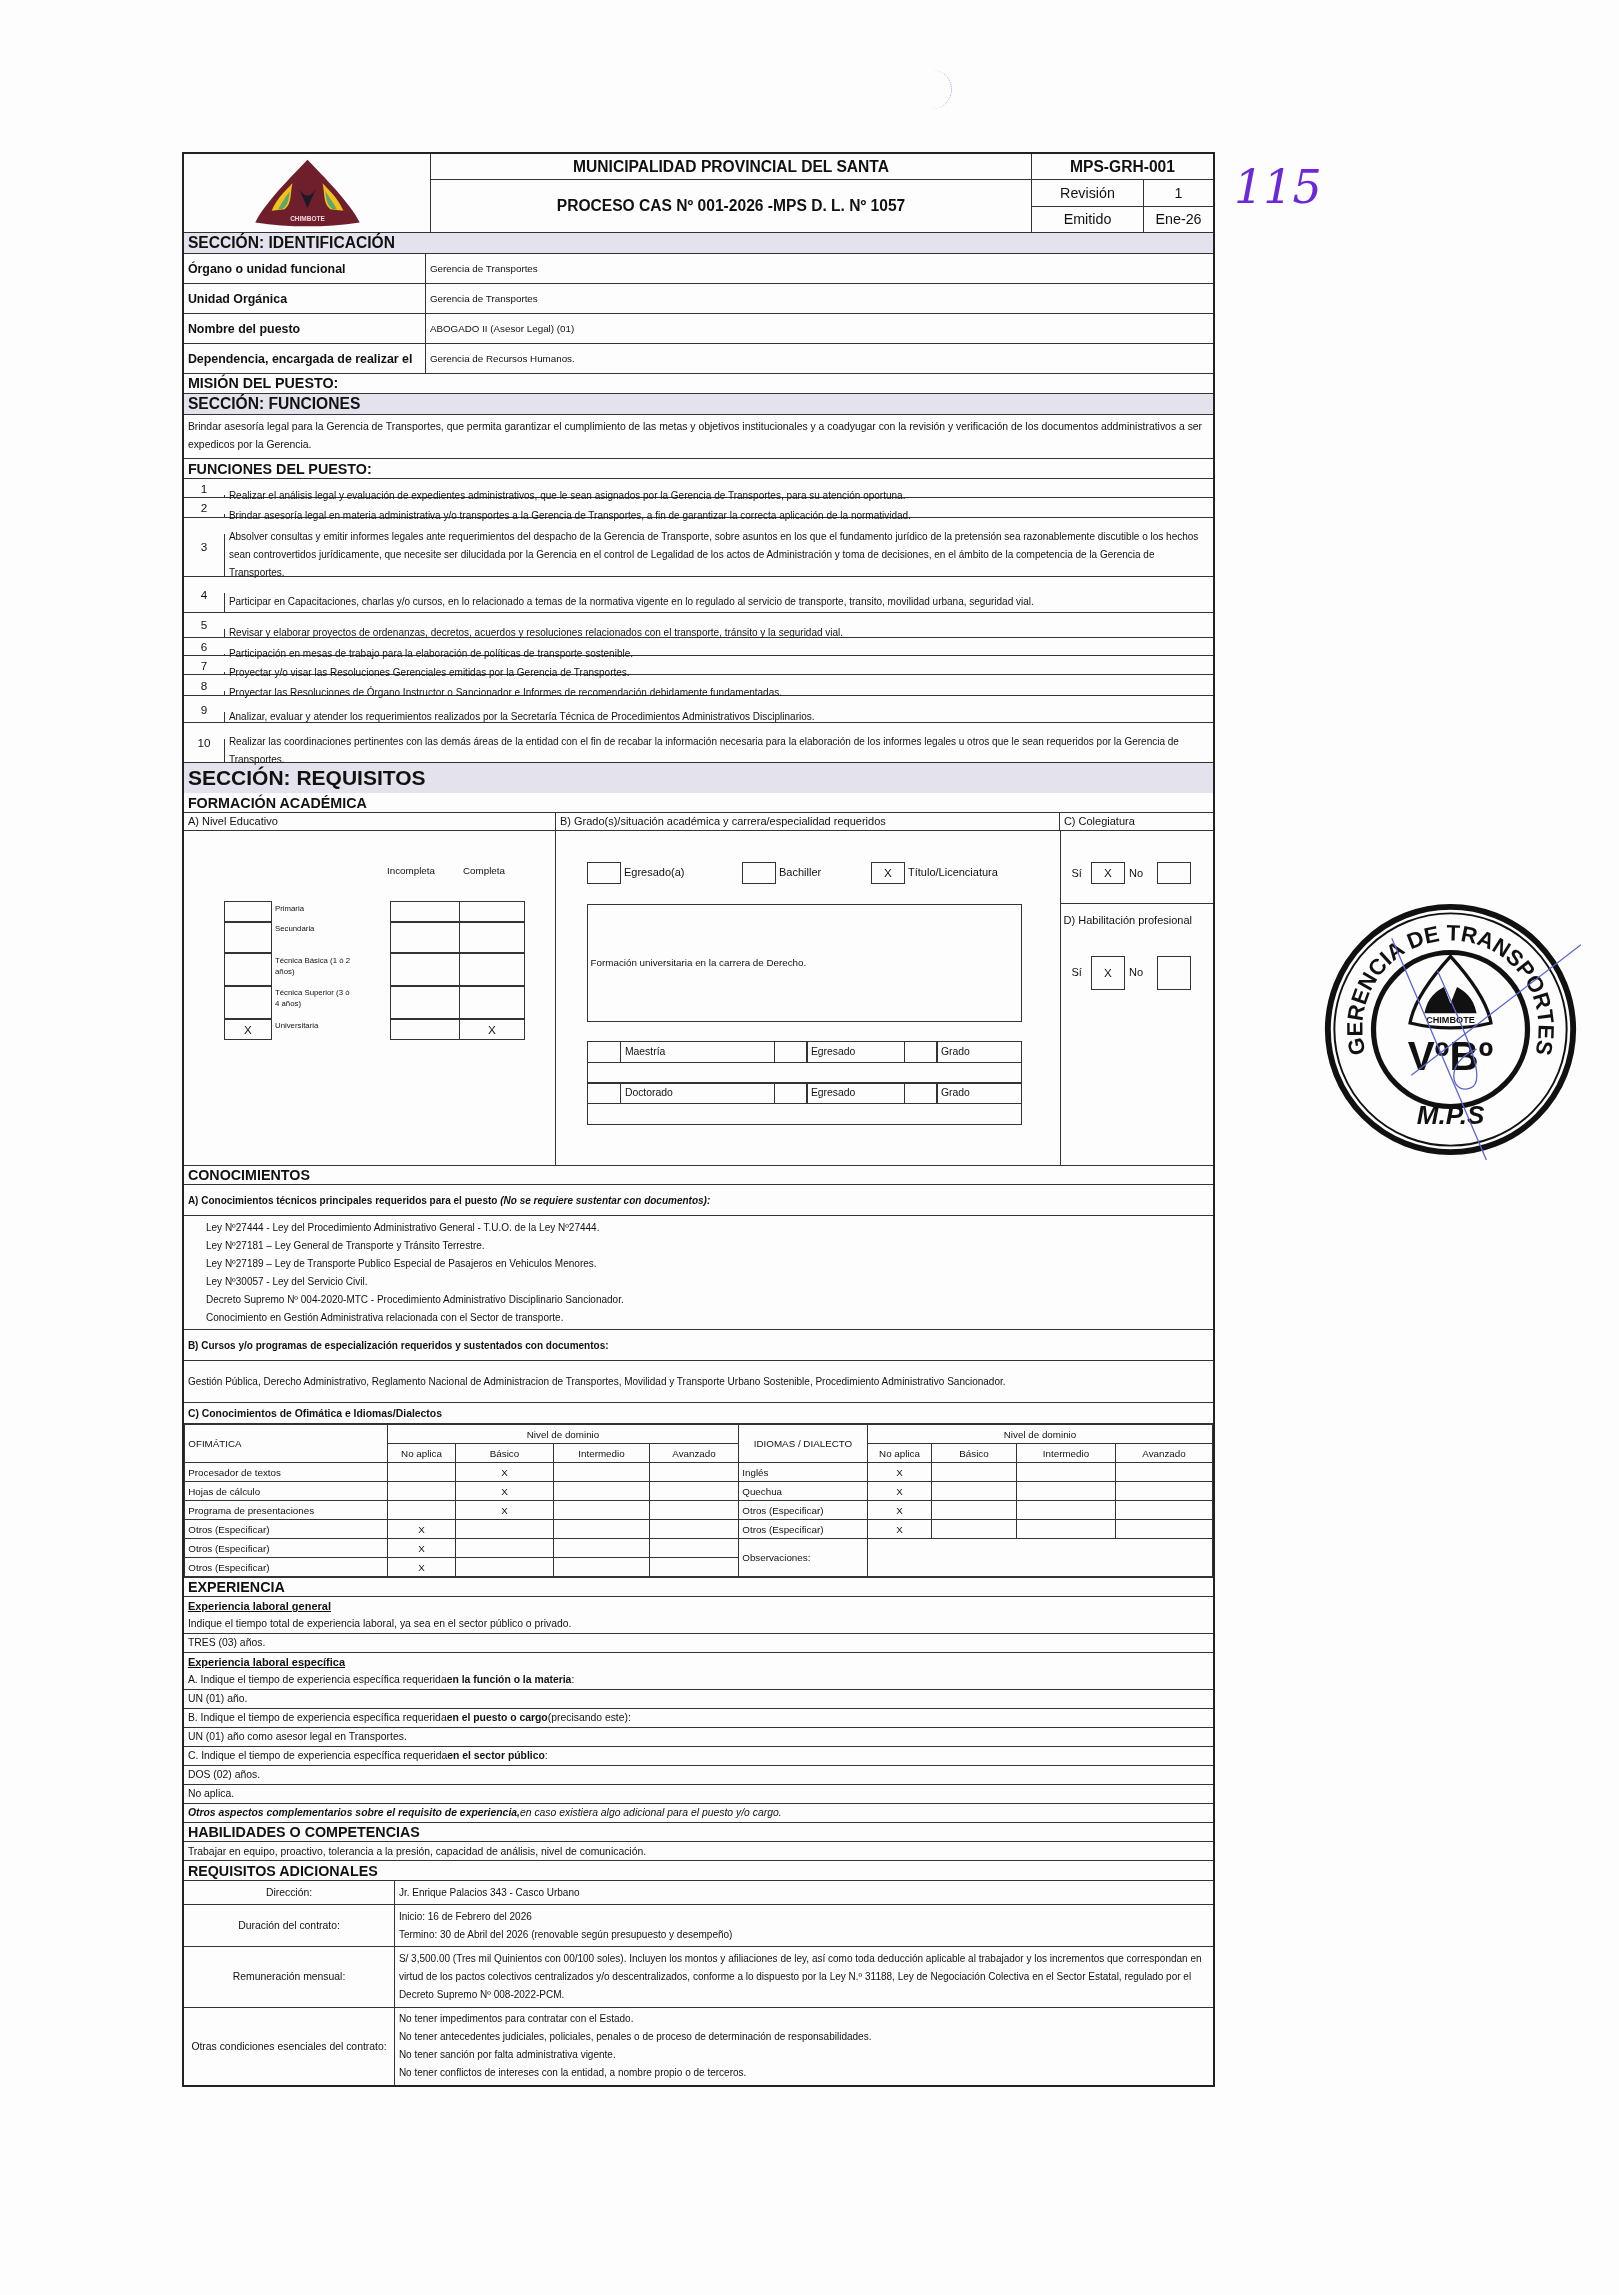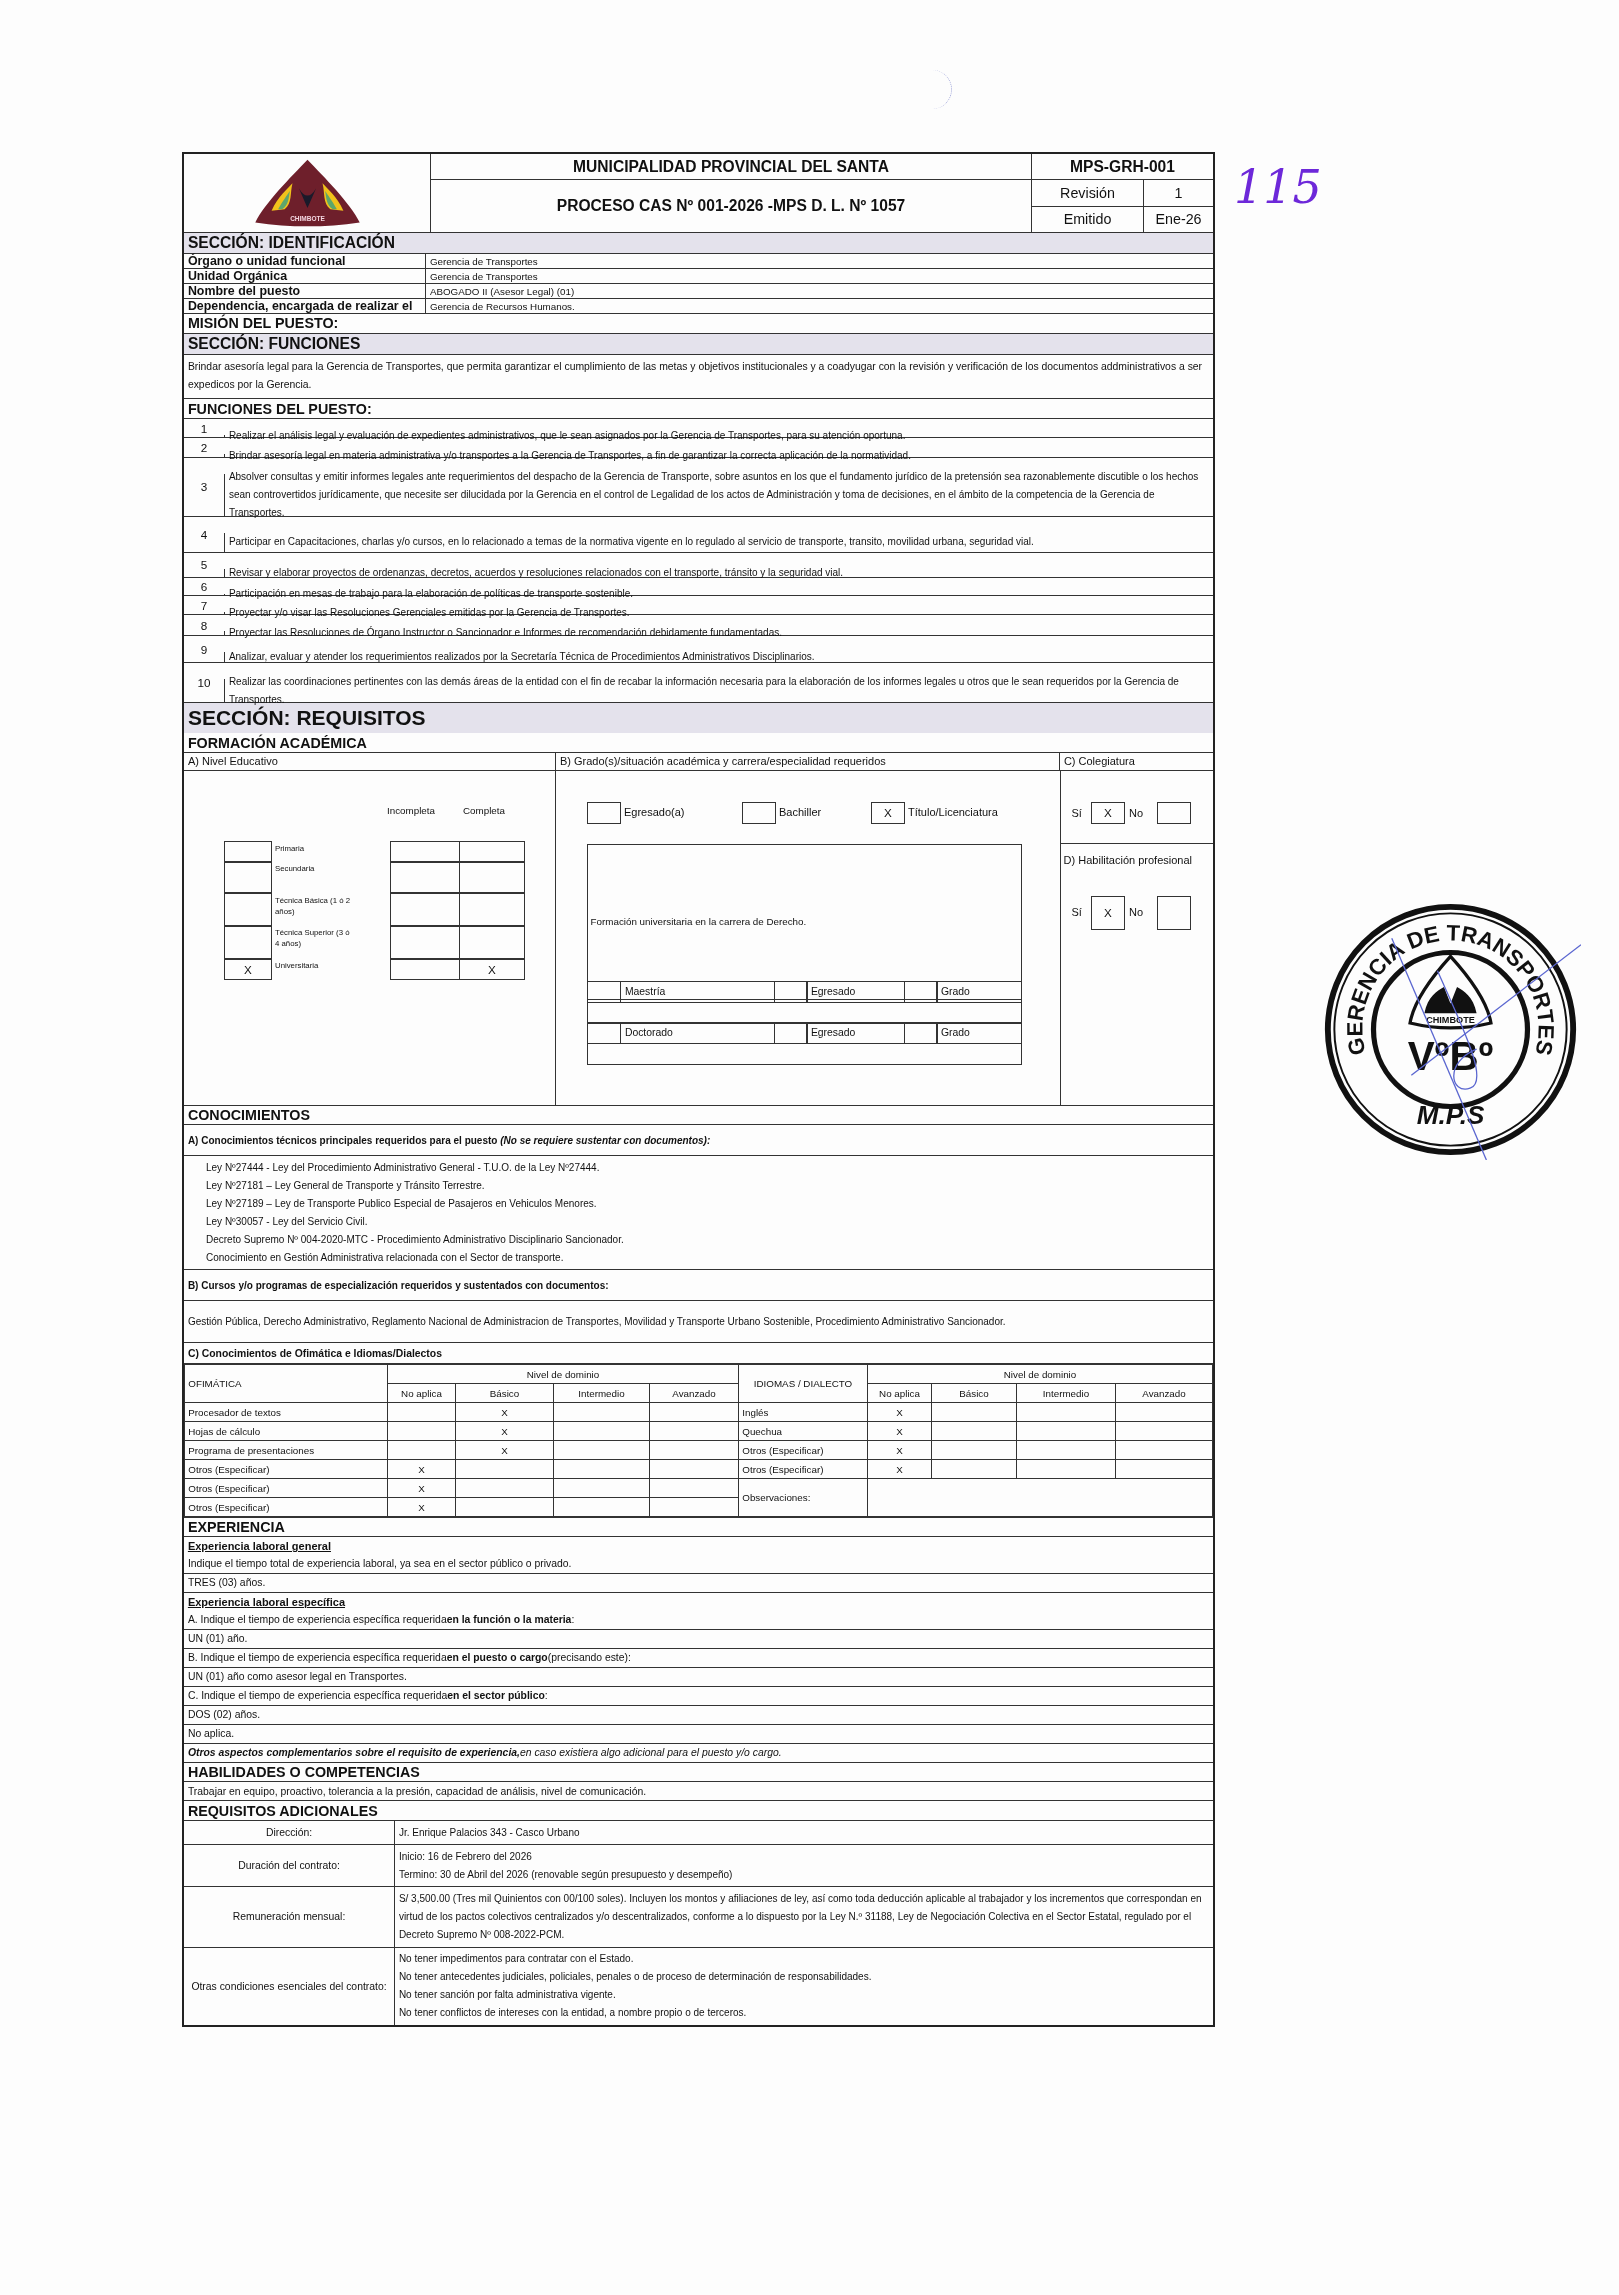--- a/index.html
+++ b/index.html
@@ -20,21 +20,21 @@
   .logo{width:246px;display:flex;align-items:center;justify-content:center;}
   .htitle{flex:1;border-left:1.3px solid #333;display:flex;flex-direction:column;}
   .htitle .t1{height:25px;border-bottom:1.3px solid #333;display:flex;align-items:center;justify-content:center;font-weight:bold;font-size:15.6px;}
   .htitle .t2{flex:1;display:flex;align-items:center;justify-content:center;font-weight:bold;font-size:15.6px;}
   .hcode{width:181px;border-left:1.3px solid #333;display:flex;flex-direction:column;}
   .hcode .c1{height:25px;border-bottom:1.3px solid #333;display:flex;align-items:center;justify-content:center;font-weight:bold;font-size:15.6px;}
   .hcode .c2{flex:1;display:flex;border-bottom:1.3px solid #333;}
   .hcode .c3{flex:1;display:flex;}
   .hcode .k{width:111px;display:flex;align-items:center;justify-content:center;font-size:14.3px;}
   .hcode .v{flex:1;border-left:1.3px solid #333;display:flex;align-items:center;justify-content:center;font-size:14.3px;}
-  .idrow{height:15px;}
+  .idrow{height:30px;}
   .idrow .k{width:241px;font-weight:bold;font-size:12.4px;}
   .idrow .v{flex:1;font-size:9.8px;}
   .fn .n{width:40px;justify-content:center;font-size:11.7px;}
   .fn .d{flex:1;font-size:10px;line-height:18px;margin-top:16px;}
   
   .form3{display:flex;height:334px;border-bottom:1.3px solid #333;position:relative;}
   .colA{width:371px;position:relative;}
   .colB{width:504px;border-left:1.3px solid #333;position:relative;}
   .colC{flex:1;border-left:1.3px solid #333;position:relative;}
   .box{position:absolute;border:1.3px solid #333;box-sizing:border-box;display:flex;align-items:center;justify-content:center;font-size:11.7px;}
@@ -198,21 +198,21 @@
        <div class="box" style="left:275px;top:188px;width:66px;height:21px">X</div>
           </div>
       </div>
       <div class="colB">
         <div class="box" style="left:31px;top:31px;width:34px;height:22px"></div>
         <div class="abs" style="left:68px;top:35px;font-size:11px">Egresado(a)</div>
         <div class="box" style="left:186px;top:31px;width:34px;height:22px"></div>
         <div class="abs" style="left:223px;top:35px;font-size:11px">Bachiller</div>
         <div class="box" style="left:315px;top:31px;width:34px;height:22px">X</div>
         <div class="abs" style="left:352px;top:35px;font-size:11px">Título/Licenciatura</div>
-        <div class="box" style="left:31px;top:73px;width:435px;height:156px;justify-content:flex-start;padding-left:2.6px;font-size:9.8px">Formación universitaria en la carrera de Derecho.</div>
+        <div class="box" style="left:31px;top:73px;width:435px;height:118px;justify-content:flex-start;padding-left:2.6px;font-size:9.8px">Formación universitaria en la carrera de Derecho.</div>
         <div id="postRows">
             <div class="box" style="left:31px;top:210px;width:34px;height:22px"></div>
        <div class="box" style="left:64px;top:210px;width:155px;height:22px;justify-content:flex-start;padding-left:3.9px;font-size:10.4px">Maestría</div>
        <div class="box" style="left:218px;top:210px;width:34px;height:22px"></div>
        <div class="box" style="left:250px;top:210px;width:99px;height:22px;justify-content:flex-start;padding-left:3.9px;font-size:10.4px">Egresado</div>
        <div class="box" style="left:348px;top:210px;width:34px;height:22px"></div>
        <div class="box" style="left:380px;top:210px;width:86px;height:22px;justify-content:flex-start;padding-left:3.9px;font-size:10.4px">Grado</div>
        <div class="box" style="left:31px;top:231px;width:435px;height:22px"></div>
             <div class="box" style="left:31px;top:251px;width:34px;height:22px"></div>
        <div class="box" style="left:64px;top:251px;width:155px;height:22px;justify-content:flex-start;padding-left:3.9px;font-size:10.4px">Doctorado</div>

